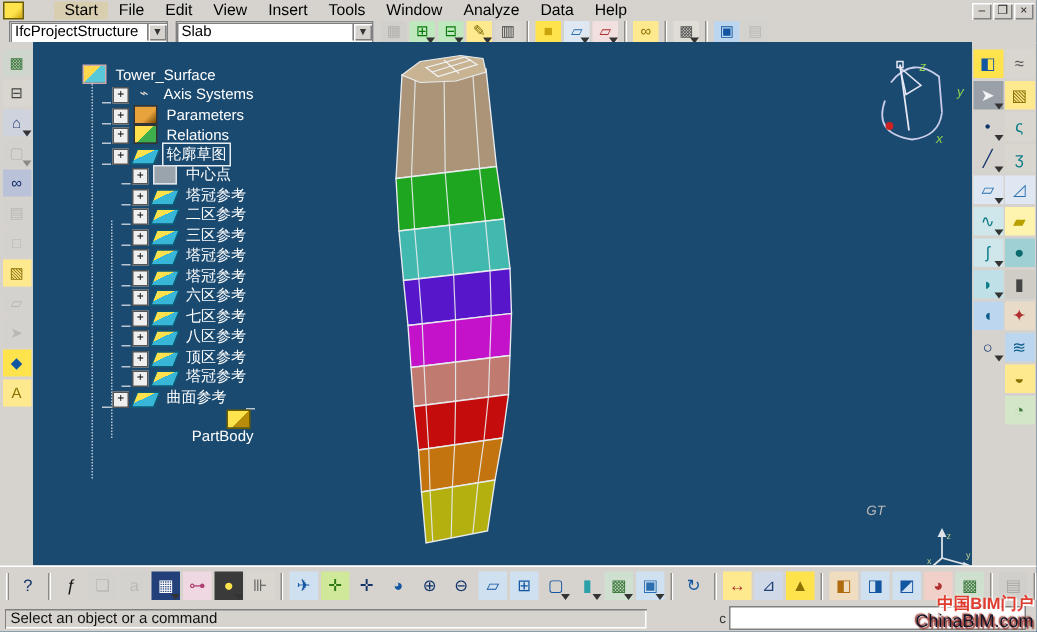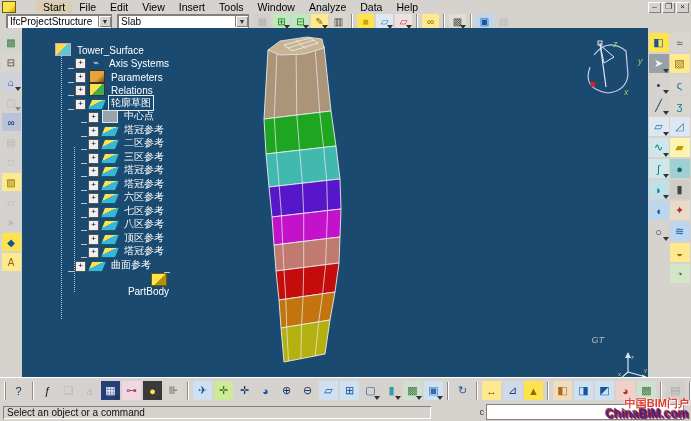--- a/index.html
+++ b/index.html
@@ -60,24 +60,24 @@
   .ti-params{background:linear-gradient(135deg,#e8a33d 60%,#7a4a00);border:1px solid #333;}
   .ti-relations{background:linear-gradient(135deg,#ffe14d 50%,#3fae4c 50%);border:1px solid #333;}
   .ti-geoset{background:linear-gradient(150deg,#ffe14d 40%,#37b6d8 40%);transform:skewX(-22deg);height:9px;border:1px solid #0e5a77;}
   .ti-sketch{background:#9aa4ad;border:1px solid #dfe5ea;}
   .ti-body{background:linear-gradient(135deg,#ffe34d 55%,#b98d0c 55%);border:1px solid #6b5d00;}
   .lbl{padding:0 2px;}
   .lbl.sel{outline:1px solid #e9eef2;}
   .vline{position:absolute;width:0;border-left:1px dotted #b9c6d4;z-index:2;}
 
   
-  #gt{position:absolute;right:44px;bottom:32px;color:#b9b9b9;font-size:9px;z-index:6;font-style:italic;}
+  #gt{position:absolute;right:58px;bottom:32px;color:#b9b9b9;font-size:9px;z-index:6;font-style:italic;}
   #wm{position:absolute;right:2px;bottom:1px;text-align:right;z-index:8;line-height:11px;}
   #wm .l1{color:#e03c30;font-weight:bold;font-size:11px;text-shadow:0 0 2px #fff, 1px 1px 0 #fff;}
-  #wm .l2{color:#4c1d95;font-weight:bold;font-size:12px;text-shadow:1px 1px 1px #8c1f16,-1px -1px 1px #8c1f16;}
+  #wm .l2{color:#0f172a;font-weight:normal;font-size:12px;text-shadow:1px 1px 1px #8c1f16,-1px -1px 1px #8c1f16;}
 
   
   #bottomtb{position:absolute;left:0;top:377px;width:691px;height:26px;background:#d6d3ce;
             display:flex;align-items:center;border-top:1px solid #fff;padding-left:2px;box-sizing:border-box;}
   #bottomtb .tbi{width:17px;height:17px;font-size:11px;}
   #bottomtb .sep{height:18px;}
   .grip{width:3px;height:18px;border-left:1px solid #fff;border-right:1px solid #8f8c86;margin:0 2px;}
 
   
   #statusbar{position:absolute;left:0;top:403px;width:691px;height:18px;background:#d6d3ce;

